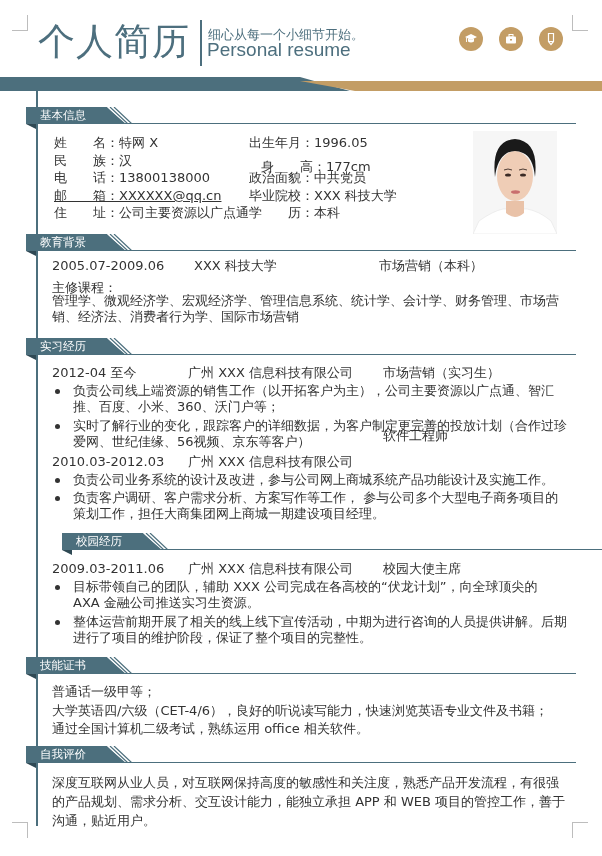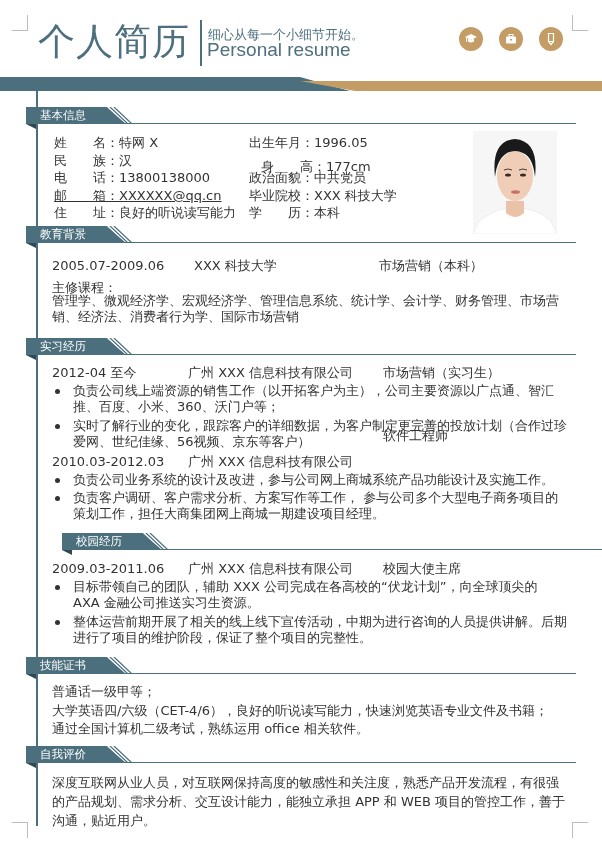--- a/index.html
+++ b/index.html
@@ -87,21 +87,21 @@
     </svg>
   <div class="label">基本信息</div>
   <div class="rule"></div>
   <div class="fold"></div>
 </div>
 
 <div class="text" style="left:54px; top:135px;"><span>姓　　名：</span><span>特网 X</span></div>
 <div class="text" style="left:54px; top:153px;"><span>民　　族：</span><span>汉</span></div>
 <div class="text" style="left:54px; top:170px;"><span>电　　话：</span><span>13800138000</span></div>
 <div class="text" style="left:54px; top:188px;text-decoration:underline;"><span>邮　　箱：</span><span>XXXXXX@qq.cn</span></div>
-<div class="text" style="left:54px; top:205px;"><span>住　　址：</span><span>良好的听说读写能力</span></div>
+<div class="text" style="left:54px; top:205px;"><span>住　　址：</span><span>公司主要资源以广点通</span></div>
 
 <div class="text" style="left:249px; top:135px;"><span>出生年月：</span><span>1996.05</span></div>
 <div class="text" style="left:249px; top:159px;margin-left:12px;"><span>身　　高：</span><span>177cm</span></div>
 <div class="text" style="left:249px; top:170px;"><span>政治面貌：</span><span>中共党员</span></div>
 <div class="text" style="left:249px; top:188px;"><span>毕业院校：</span><span>XXX 科技大学</span></div>
 <div class="text" style="left:249px; top:205px;"><span>学　　历：</span><span>本科</span></div>
 
 <div class="photo">
   <svg viewBox="0 0 84 103" width="84" height="103">
     <rect width="84" height="103" fill="#f6f6f6"></rect>
@@ -110,21 +110,21 @@
     <ellipse cx="42" cy="45" rx="18" ry="25" fill="#efcdb6"></ellipse>
     <path d="M22 46 Q18 10 42 8 Q66 10 62 46 Q60 26 50 22 Q42 18 34 22 Q24 28 22 46 Z" fill="#1a1a1a"></path>
     <ellipse cx="35" cy="44" rx="3" ry="1.6" fill="#3a2a25"></ellipse>
     <ellipse cx="50" cy="44" rx="3" ry="1.6" fill="#3a2a25"></ellipse>
     <path d="M31 39 Q35 37 39 39" stroke="#3a2a25" stroke-width="0.9" fill="none"></path>
     <path d="M46 39 Q50 37 54 39" stroke="#3a2a25" stroke-width="0.9" fill="none"></path>
     <ellipse cx="42.5" cy="61" rx="4.5" ry="1.8" fill="#c96e6e"></ellipse>
   </svg>
 </div>
 
-<div class="section-head" style="top:226px;padding-left:40px;">
+<div class="section-head" style="top:234px;padding-left:40px;">
   <div class="tab"></div>
   <svg class="stripes" viewBox="0 0 34 17">
       <path d="M6 0 L24 17 M10 0 L28 17 M14 0 L32 17" stroke="#4c6f7d" stroke-width="1.2"></path>
     </svg>
   <div class="label">教育背景</div>
   <div class="rule"></div>
   <div class="fold"></div>
 </div>
 
 <div class="text" style="left:52px; top:258px;">2005.07-2009.06</div>

